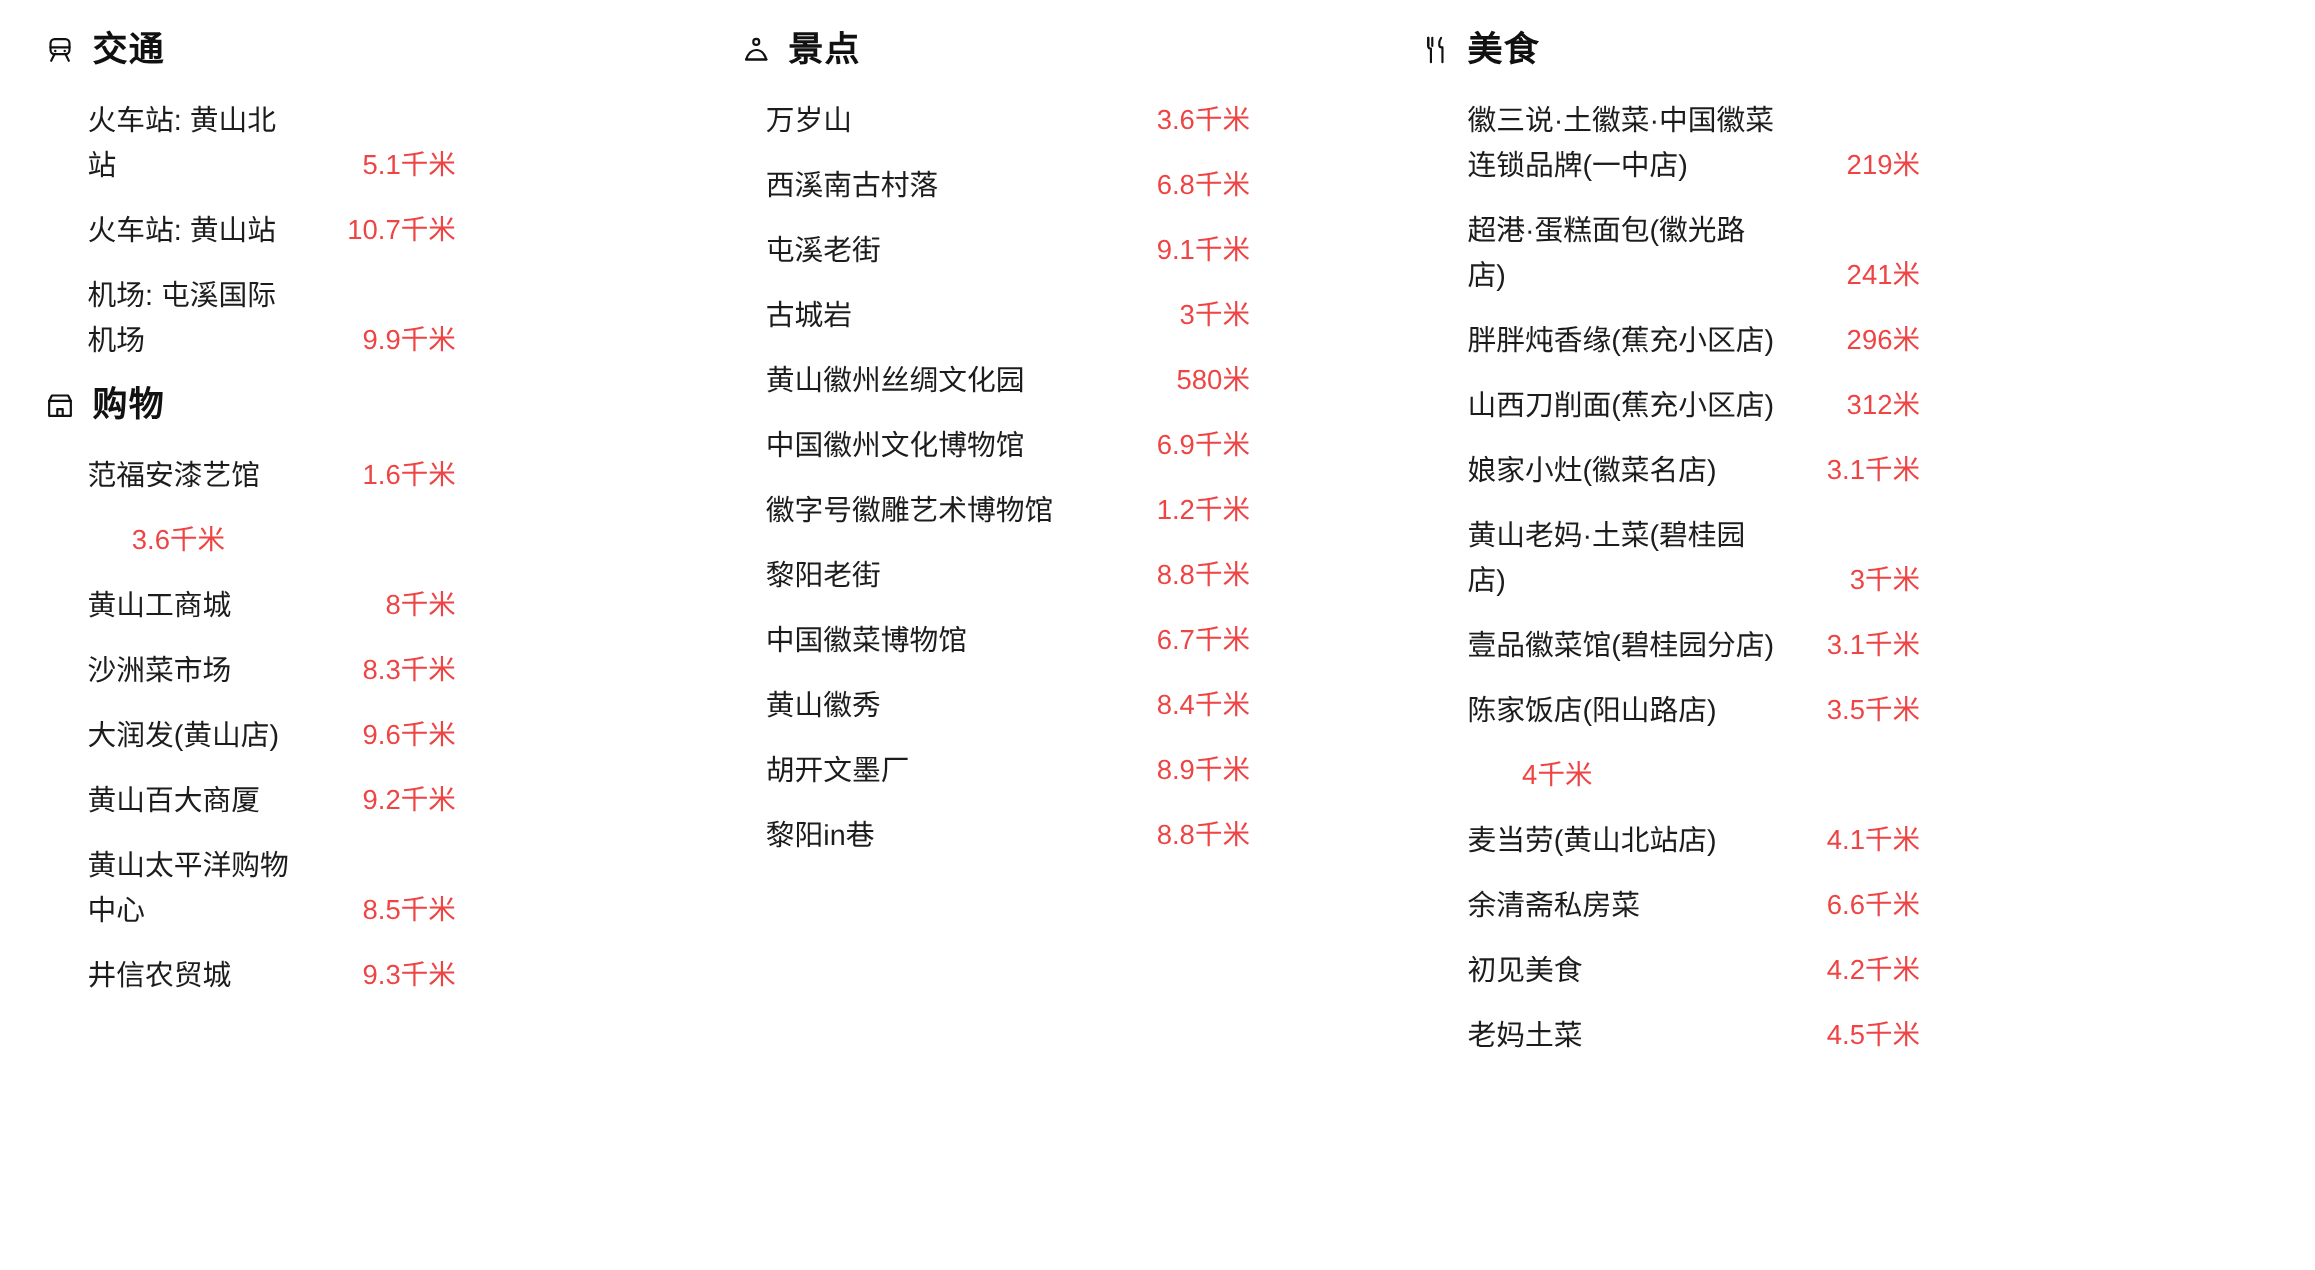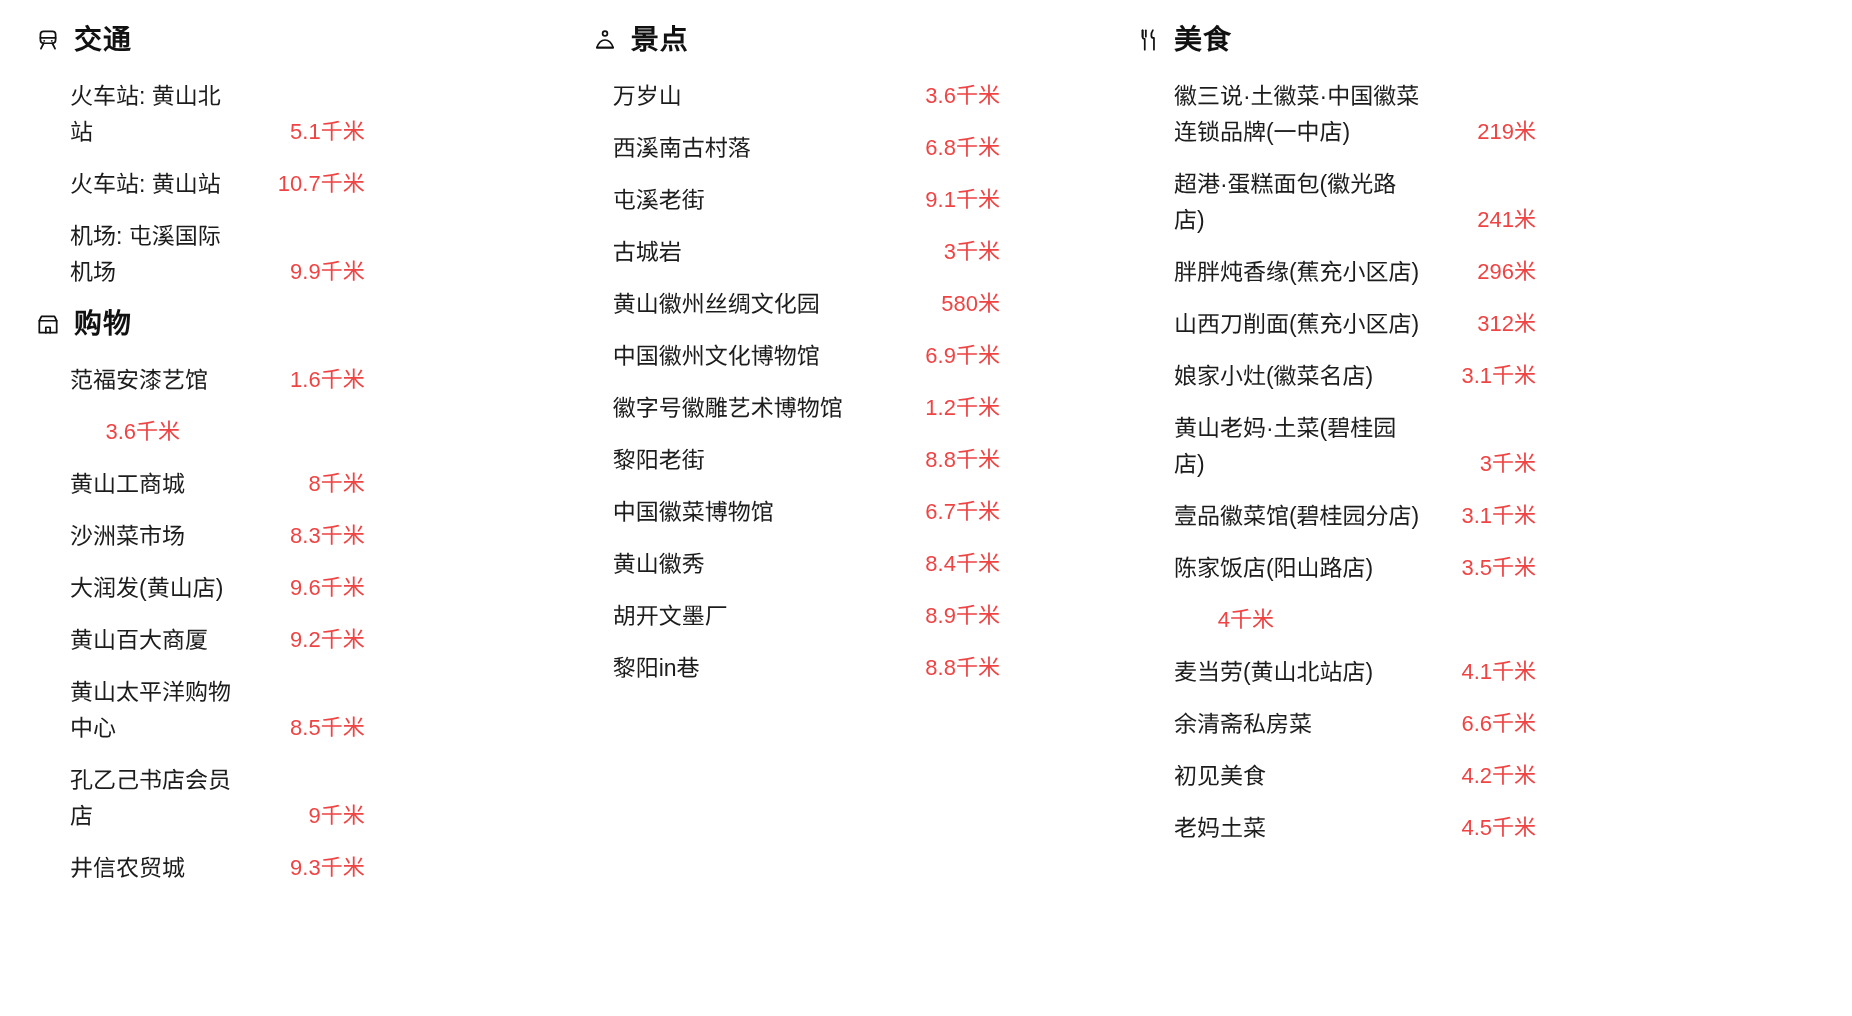--- a/index.html
+++ b/index.html
@@ -167,24 +167,20 @@
           </div>
           <div class="row">
             <span class="name">黄山百大商厦</span>
             <span class="dist">9.2千米</span>
           </div>
           <div class="row">
             <span class="name">黄山太平洋购物中心</span>
             <span class="dist">8.5千米</span>
           </div>
           <div class="row">
-            <span class="name">孔乙己书店会员店</span>
-            <span class="dist">9千米</span>
-          </div>
-          <div class="row">
             <span class="name">井信农贸城</span>
             <span class="dist">9.3千米</span>
           </div>
         </div>
       </div>
 
     </div>
 
     <div class="column col-2">
       <div class="section">

